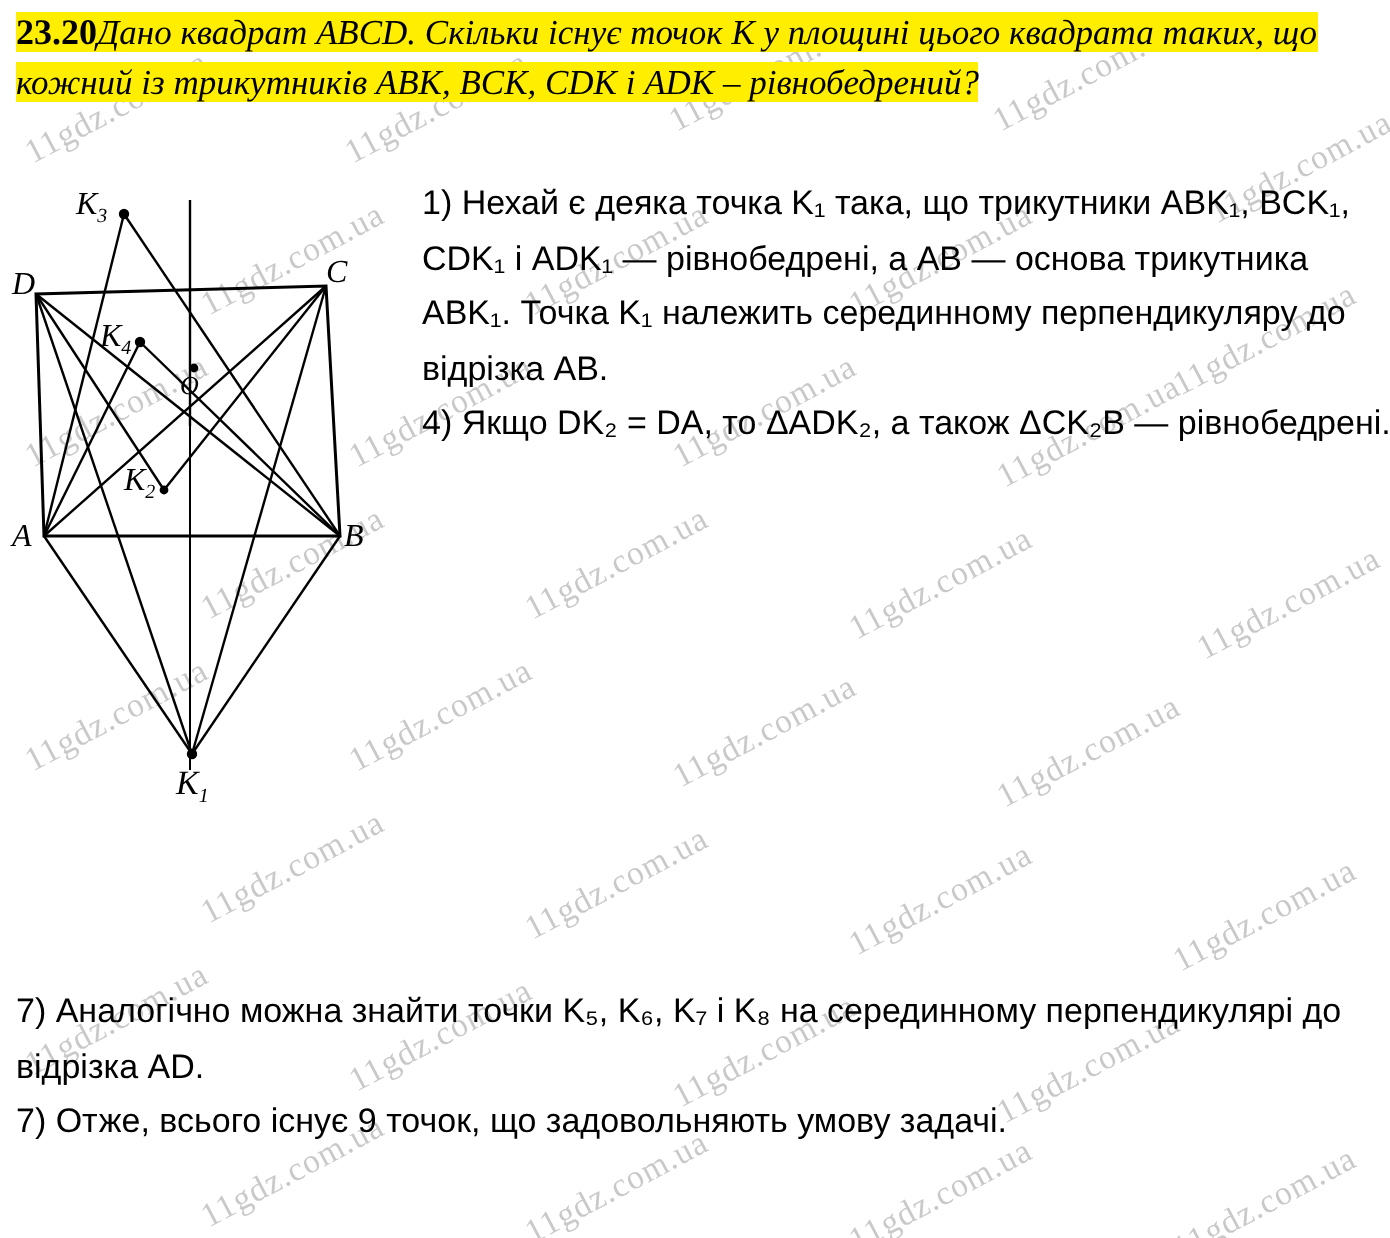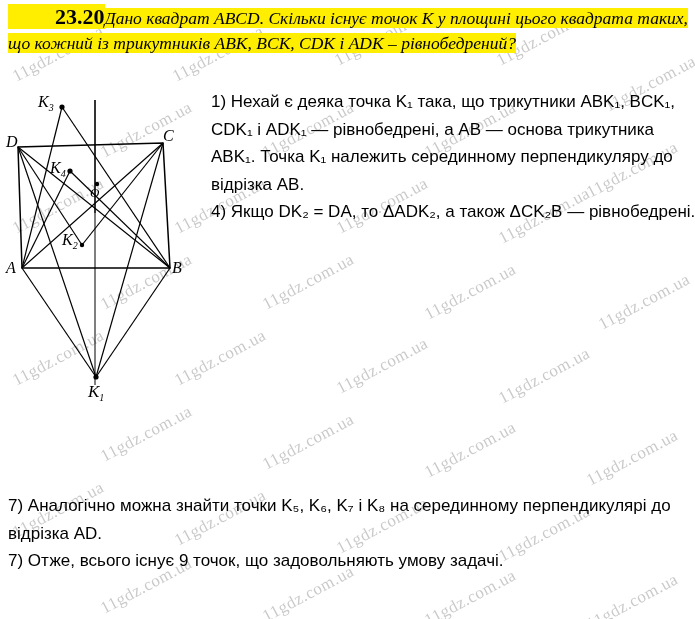--- a/index.html
+++ b/index.html
@@ -52,22 +52,21 @@
     -webkit-box-decoration-break: clone;
     font-family: "Liberation Serif", serif;
     font-style: italic;
     font-size: 17.5px;
     line-height: 25px;
   }
   .tasknum {
     font-family: "Liberation Serif", serif;
     font-weight: bold;
     font-style: normal;
-    font-size: 22px;
-    padding-left: 47px;
+    font-size: 18px;
   }
   
   .figure {
     position: absolute;
     left: 0px;
     top: 85px;
     width: 210px;
     height: 320px;
     z-index: 6;
   }

